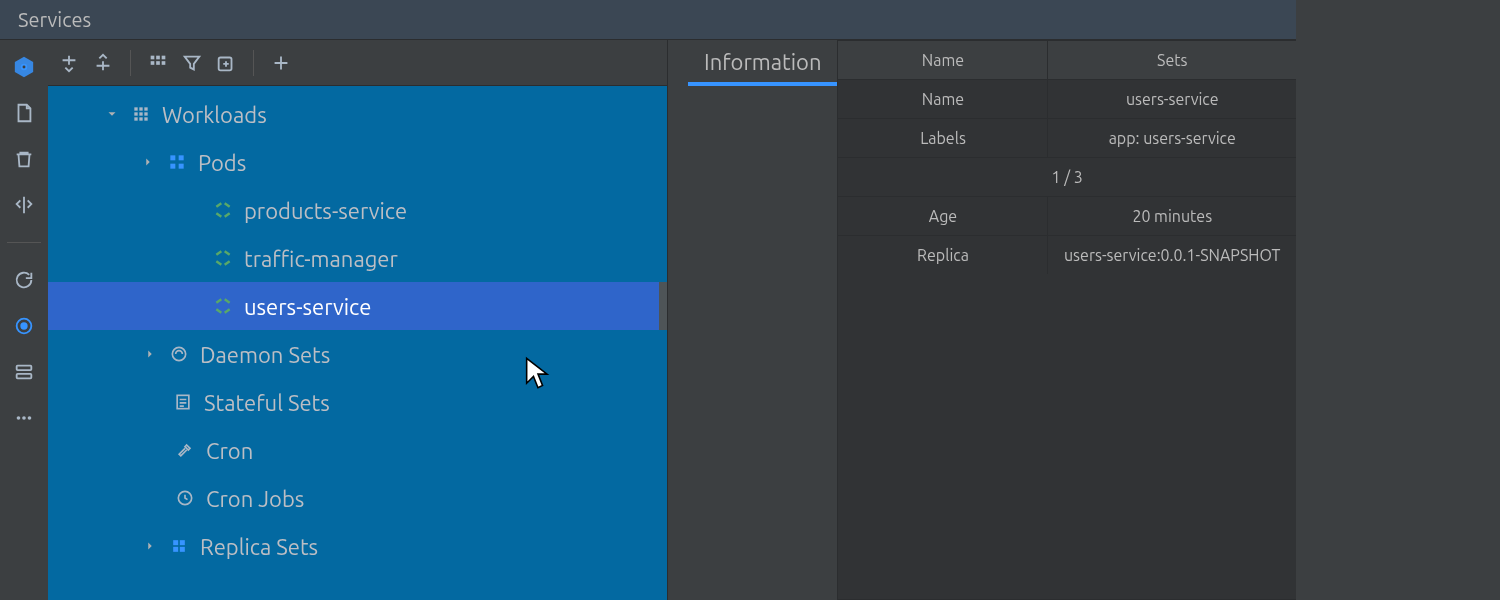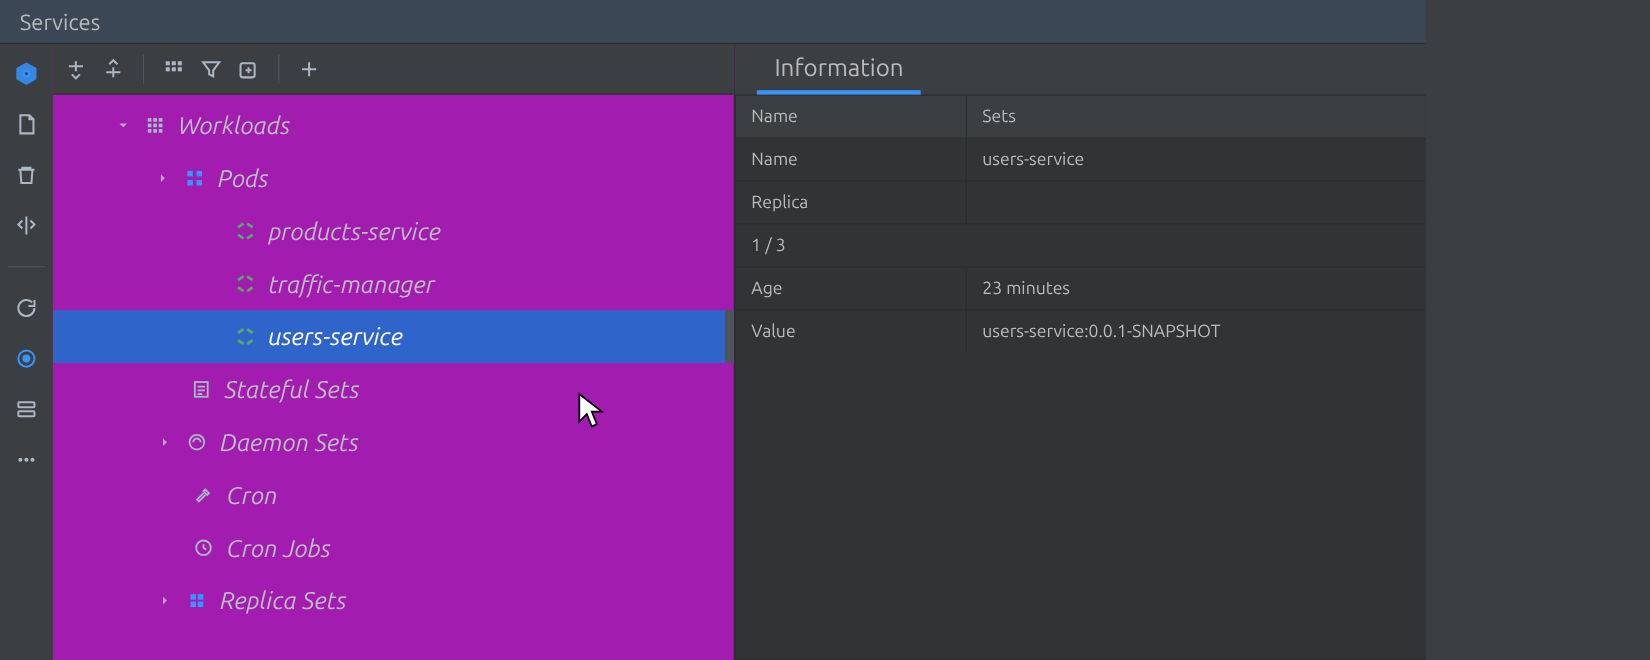--- a/index.html
+++ b/index.html
@@ -11,21 +11,21 @@
     .main { display:flex; height:560px; background:#3C3F41; }
 
     
     .gutter { width:48px; background:#3C3F41; display:flex; flex-direction:column; align-items:center; padding-top:14px; gap:20px; }
     .gutter-sep { width:34px; border:none; border-top:1px solid #555; margin:4px 0; }
     .icon-btn { width:26px; height:26px; display:flex; align-items:center; justify-content:center; color:#A9B7C6; cursor:pointer; }
     .icon-btn svg { width:22px; height:22px; }
     .blueish svg { color:#3794FF; }
 
     
-    .center { flex:1; background:#a21caf; display:flex; flex-direction:column; min-width:0; border-right:1px solid #2B2D2F;font-style:italic; }
+    .center { flex:1; background:#0369a1; display:flex; flex-direction:column; min-width:0; border-right:1px solid #2B2D2F; }
     .toolbar { height:46px; background:#3C3F41; border-bottom:1px solid #2B2D2F; display:flex; align-items:center; padding: 0 8px; gap:8px; }
     .toolbar .divider { width:1px; height:26px; background:#555; margin:0 6px; }
 
     .tree { flex:1; font-size:22px; color:#BCBEC4; overflow:hidden; padding-top:4px; }
     .tree-row { display:flex; align-items:center; height:48px; padding-left:0; white-space:nowrap; cursor:pointer; }
     .tree-row.selected { background:#2F65CA; color:#FFFFFF; position:relative; }
     .tree-row.selected::after { content:""; position:absolute; right:0; top:0; height:100%; width:8px; background:#4E5457; }
     .indent-1 { padding-left:50px; }
     .indent-2 { padding-left:86px; }
     .indent-3 { padding-left:160px; }
@@ -33,39 +33,39 @@
     .indent-jobs { padding-left:122px; } 
     .indent-daemon { padding-left:88px; }
     .chevron { width:28px; display:inline-flex; justify-content:center; color:#AFB1B3; }
     .node-icon { width:30px; display:inline-flex; justify-content:center; margin-right:6px; }
     .node-icon svg { width:20px; height:20px; }
     .green svg { color:#59A869; }
     .blue svg  { color:#3794FF; }
     .grey svg  { color:#A9B7C6; }
 
     
-    .info { width:628px; background:#3C3F41; display:flex; flex-direction:column; }
+    .info { width:628px; background:#3C3F41; display:flex; flex-direction:row; }
     .tabs-row { height:46px; display:flex; align-items:flex-end; padding-left:20px; }
     .tab { padding:10px 16px 12px; color:#BBBBBB; font-size:22px; position:relative; cursor:pointer; }
     .tab.active::after { content:""; position:absolute; left:0; right:0; bottom:0; height:4px; background:#3794FF; }
 
     .info-body { flex:1; background:#313335; border:1px solid #2B2D2F; border-right:none; }
     .info-head, .info-row { display:flex; }
     .info-head { background:#3C3F41; border-bottom:1px solid #2B2D2F; }
     .cell-l, .cell-r { padding:10px 14px; font-size:16px; }
     .cell-l { width:210px; border-right:1px solid #2B2D2F; }
     .cell-r { flex:1; }
     .info-row { border-bottom:1px solid #2B2D2F; }
     .info-row:last-child { border-bottom:none; }
 
     
     .cursor { position:absolute; top:356px; left:524px; pointer-events:none; }
     .cursor svg { width:28px; height:34px; display:block; }
 
-    .app-root { position:relative; width:1296px; height:600px; }
+    .app-root { position:relative; width:1296px; height:600px;text-align:center; }
   </style>
 </head>
 <body>
 
 <div class="app-root">
 
   <div class="title-bar">
     <span>Services</span>
   </div>
 
@@ -225,43 +225,43 @@
 
         <div class="tree-row indent-3 selected">
           <span class="node-icon green">
             <svg viewBox="0 0 24 24" fill="none" stroke="currentColor" stroke-width="3">
                 <path d="M4 8l6-4M14 20l6-4M4 16l6 4M14 4l6 4"></path>
               </svg>
           </span>
           <span>users-service</span>
         </div>
 
-        <div class="tree-row indent-stateful">
-          <span class="node-icon grey">
-            <svg viewBox="0 0 24 24" fill="none" stroke="currentColor" stroke-width="2">
-                <rect x="5" y="4" width="14" height="16"></rect>
-                <path d="M8 9h8M8 13h8M8 17h5"></path>
-              </svg>
-          </span>
-          <span>Stateful Sets</span>
-        </div>
-
         <div class="tree-row indent-daemon">
           <span class="chevron">
             <svg width="14" height="14" viewBox="0 0 24 24" fill="currentColor">
                 <path d="M9 6l6 6-6 6z"></path>
               </svg>
           </span>
           <span class="node-icon grey">
             <svg viewBox="0 0 24 24" fill="none" stroke="currentColor" stroke-width="2">
                 <circle cx="12" cy="12" r="8"></circle>
                 <path d="M8 12a4 4 0 0 1 8 0"></path>
               </svg>
           </span>
           <span>Daemon Sets</span>
+        </div>
+
+        <div class="tree-row indent-stateful">
+          <span class="node-icon grey">
+            <svg viewBox="0 0 24 24" fill="none" stroke="currentColor" stroke-width="2">
+                <rect x="5" y="4" width="14" height="16"></rect>
+                <path d="M8 9h8M8 13h8M8 17h5"></path>
+              </svg>
+          </span>
+          <span>Stateful Sets</span>
         </div>
 
         <div class="tree-row indent-jobs">
           <span class="node-icon grey">
             <svg viewBox="0 0 24 24" fill="none" stroke="currentColor" stroke-width="2">
                 <path d="M14 6l4 4-2 2-4-4zM12 10l-7 7 2 2 7-7"></path>
               </svg>
           </span>
           <span>Cron</span>
         </div>
@@ -305,31 +305,32 @@
       <div class="info-body">
         <div class="info-head">
           <div class="cell-l">Name</div>
           <div class="cell-r">Sets</div>
         </div>
         <div class="info-row">
           <div class="cell-l">Name</div>
           <div class="cell-r">users-service</div>
         </div>
         <div class="info-row">
+          <div class="cell-l">Labels</div>
+          <div class="cell-r">app: users-service</div>
+        </div>
+        <div class="info-row">
+          <div class="cell-r">1 / 3</div>
+        </div>
+        <div class="info-row">
+          <div class="cell-l">Age</div>
+          <div class="cell-r">20 minutes</div>
+        </div>
+        <div class="info-row">
           <div class="cell-l">Replica</div>
-        </div>
-        <div class="info-row">
-          <div class="cell-r">1 / 3</div>
-        </div>
-        <div class="info-row">
-          <div class="cell-l">Age</div>
-          <div class="cell-r">23 minutes</div>
-        </div>
-        <div class="info-row">
-          <div class="cell-l">Value</div>
           <div class="cell-r">users-service:0.0.1-SNAPSHOT</div>
         </div>
       </div>
     </div>
 
   </div>
 
   <div class="cursor">
     <svg viewBox="0 0 24 30">
         <path d="M2 2 L2 24 L8 18 L12 28 L16 26 L12 16 L20 16 Z" fill="#FFFFFF" stroke="#000" stroke-width="1.4"></path>

